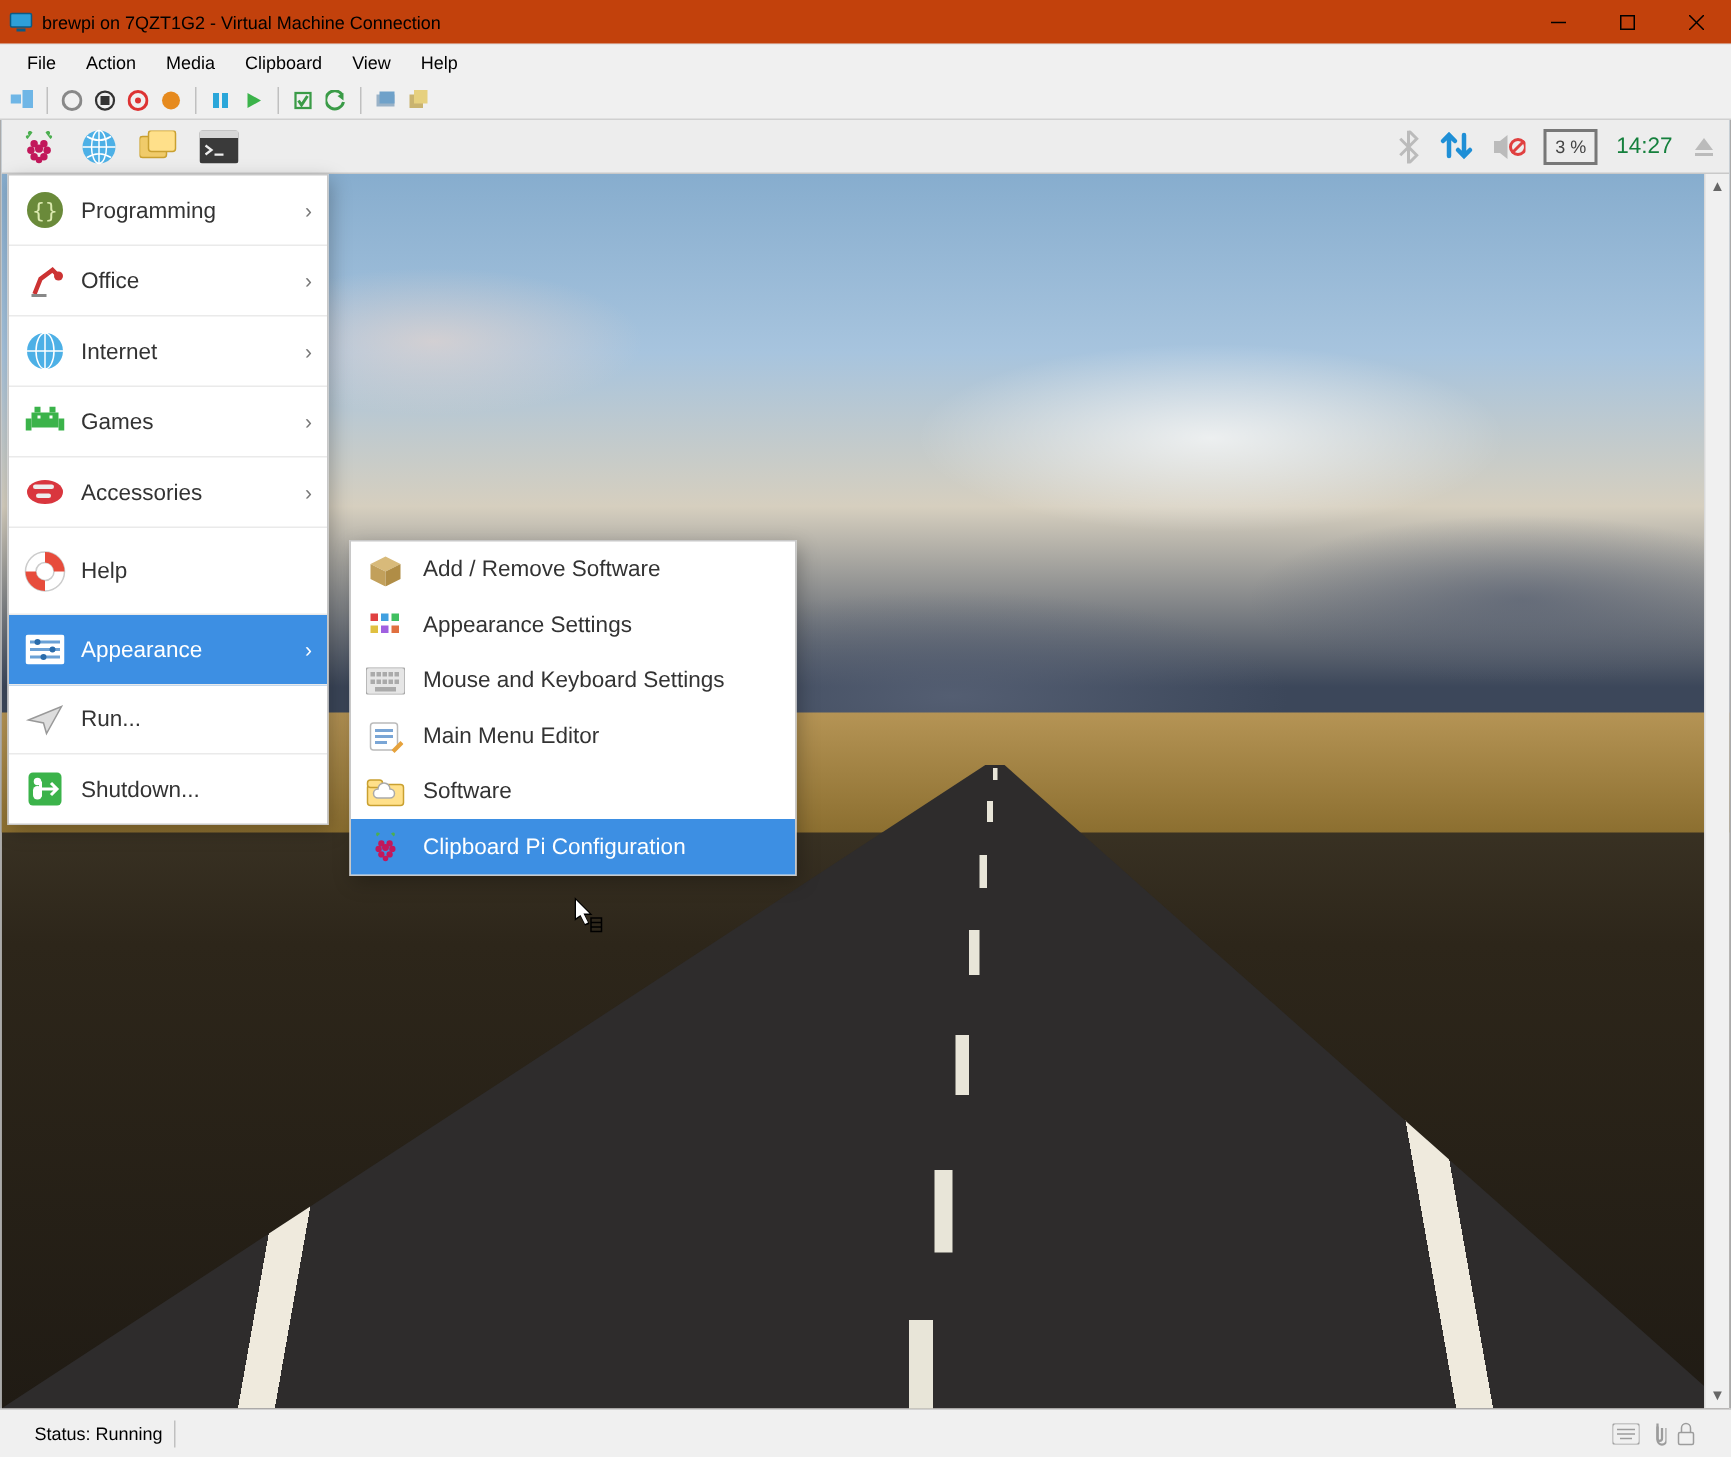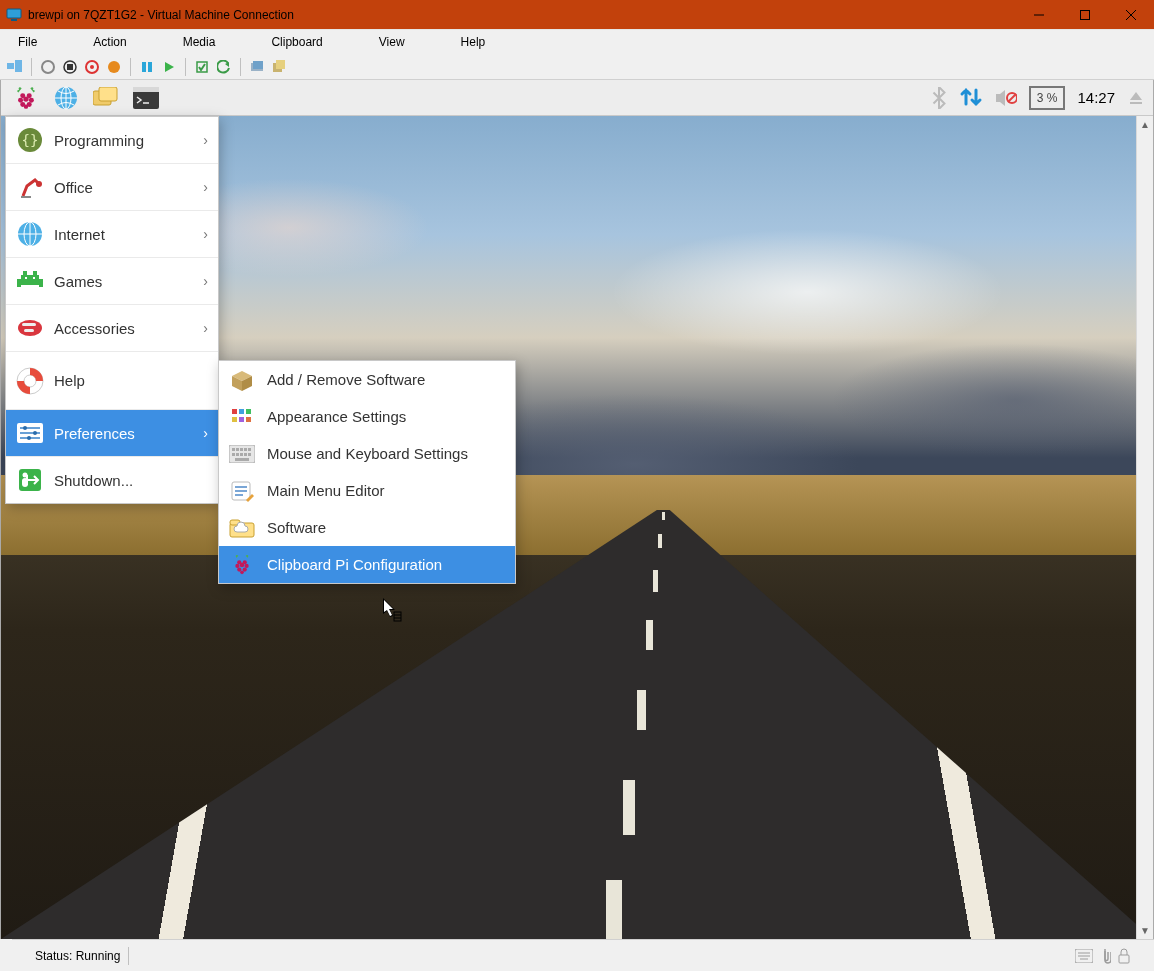--- a/index.html
+++ b/index.html
@@ -30,21 +30,20 @@
     color: #333;
   }
 
   .win-menubar {
     height: 24px;
     background: #f0f0f0;
     display: flex;
     align-items: center;
     padding: 0 8px;
     font-size: 12px;
-    gap: 36px;
   }
   .win-menubar .menu-item { padding: 3px 10px; color: #000; }
 
   .win-toolbar {
     height: 26px;
     background: #f0f0f0;
     border-bottom: 1px solid #d0d0d0;
     display: flex;
     align-items: center;
     gap: 4px;
@@ -63,21 +62,20 @@
   }
 
   .win-statusbar {
     height: 32px;
     background: #f0f0f0;
     border-top: 1px solid #d0d0d0;
     display: flex;
     align-items: center;
     padding: 0 23px;
     font-size: 12px;
-    margin-left: 12px;
   }
   .win-statusbar .divider { width: 1px; height: 18px; background: #c0c0c0; margin: 0 8px; }
   .win-statusbar .right-icons { margin-left: auto; display: flex; gap: 6px; align-items: center; color: #9c9c9c; }
 
   
   .desktop-bg {
     position: absolute; inset: 0;
     background:
       linear-gradient(to bottom,
         #7da6c9 0%,
@@ -146,21 +144,21 @@
     display: flex; align-items: center;
     padding: 0 8px;
     gap: 6px;
   }
   .rpi-panel .launch-btn {
     width: 34px; height: 30px;
     display: flex; align-items: center; justify-content: center;
     border-radius: 3px;
   }
   .rpi-tray { margin-left: auto; display: flex; align-items: center; gap: 12px; }
-  .rpi-tray .clock { font-size: 15px; color: #000000; }
+  .rpi-tray .clock { font-size: 15px; color: #15803d; }
   .rpi-tray .cpu-box { border: 2px solid #777; padding: 3px 6px; font-size: 12px; color: #444; }
   .rpi-tray .ic { color: #888; }
 
   
   .start-menu {
     position: absolute;
     left: 4px;
     top: 36px;
     width: 214px;
     background: #fff;
@@ -183,21 +181,21 @@
     margin-left: auto; color: #777; font-size: 14px;
   }
   .sm-item.selected .chev { color:#fff; }
   .sm-ico {
     width: 28px; height: 28px; display:flex; align-items:center; justify-content:center;
   }
 
   
   .submenu {
     position: absolute;
-    left: 217px;
+    left: 232px;
     top: 280px;
     width: 298px;
     background: #fff;
     border: 1px solid #c8c8c8;
     box-shadow: 2px 4px 12px rgba(0,0,0,0.25);
   }
   .sub-item {
     height: 37px;
     display: flex; align-items: center;
     padding: 0 10px;
@@ -494,22 +492,30 @@
           <svg width="26" height="20">
             <rect x="0" y="0" width="26" height="20" rx="2" fill="#fff"></rect>
             <line x1="3" y1="5" x2="23" y2="5" stroke="#6aa1d6" stroke-width="2"></line>
             <line x1="3" y1="10" x2="23" y2="10" stroke="#6aa1d6" stroke-width="2"></line>
             <line x1="3" y1="15" x2="23" y2="15" stroke="#6aa1d6" stroke-width="2"></line>
             <circle cx="8" cy="5" r="2" fill="#2a6cab"></circle>
             <circle cx="18" cy="10" r="2" fill="#2a6cab"></circle>
             <circle cx="12" cy="15" r="2" fill="#2a6cab"></circle>
           </svg>
         </span>
-      <span>Preferences</span>
+      <span>Appearance</span>
       <span class="chev">›</span>
+    </div>
+    <div class="sm-item small">
+      <span class="sm-ico">
+          <svg width="26" height="22">
+            <polygon points="2,11 24,2 14,20 12,13" fill="#ddd" stroke="#999"></polygon>
+          </svg>
+        </span>
+      <span>Run...</span>
     </div>
     <div class="sm-item small">
       <span class="sm-ico">
           <svg width="26" height="26">
             <rect x="2" y="2" width="22" height="22" rx="3" fill="#3bb34a"></rect>
             <path d="M10 8 V18 M10 13 H20 M17 9 L21 13 L17 17" stroke="#fff" stroke-width="2" fill="none"></path>
             <circle cx="8" cy="8" r="2.5" fill="#fff"></circle>
             <rect x="5" y="11" width="6" height="9" rx="3" fill="#fff"></rect>
           </svg>
         </span>

